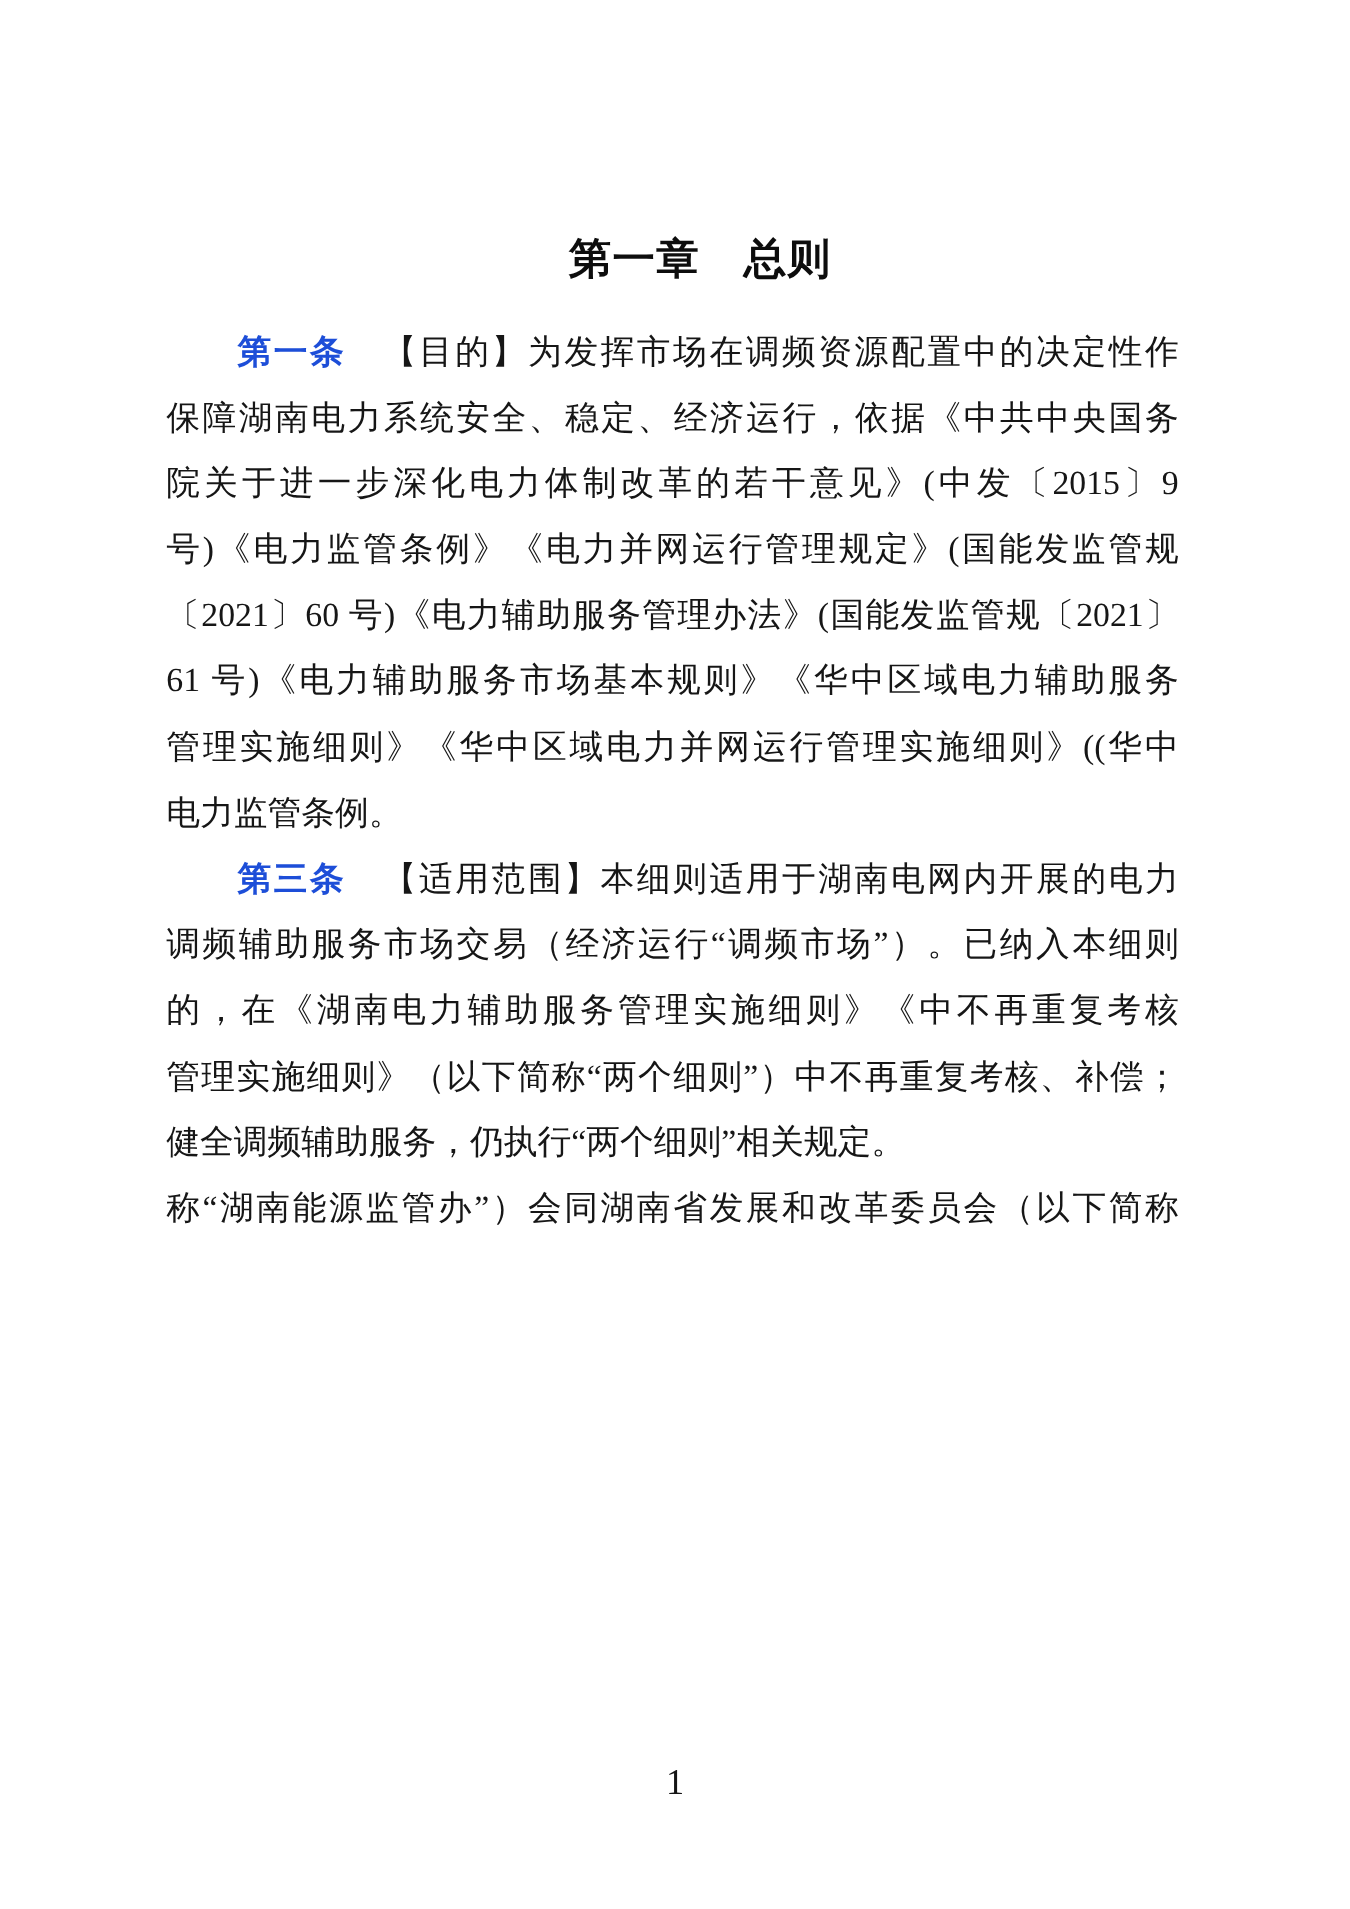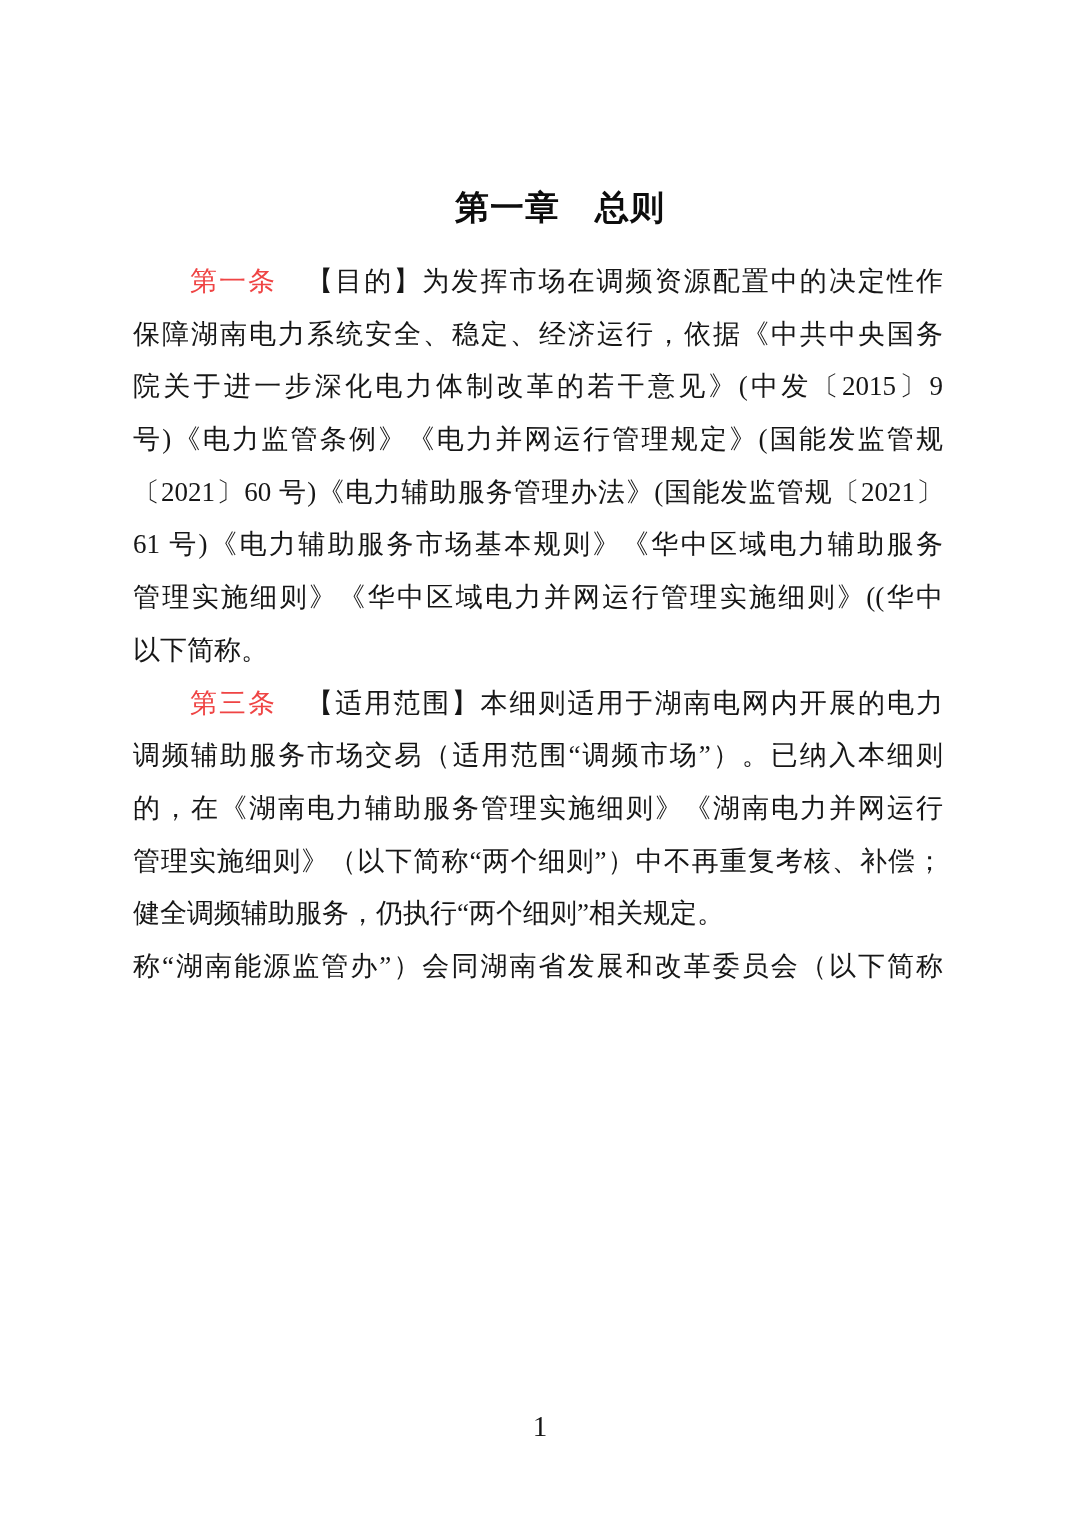--- a/index.html
+++ b/index.html
@@ -45,23 +45,23 @@
     text-align-last: justify;
     overflow: hidden;
   }
   .line.para-end {
     text-align-last: left;
   }
   .line.indent {
     text-indent: 57px;
   }
   .article-label {
-    font-weight: normal;
+    font-weight: bold;
     font-family: "DejaVu Sans", "Liberation Sans", sans-serif;
-    color: #ef4444;
+    color: #1d4ed8;
   }
   .page-number {
     position: absolute;
     top: 1408px;
     left: 0;
     width: 100%;
     text-align: center;
     font-size: 29px;
     line-height: 36px;
     color: #141414;
@@ -75,26 +75,26 @@
 
   <div class="doc-body">
       <div>
         <div class="line indent"><span class="article-label">第一条</span><span>　【目的】为发挥市场在调频资源配置中的决定性作</span></div>
         <div class="line"><span>保障湖南电力系统安全、稳定、经济运行，依据《中共中央国务</span></div>
         <div class="line"><span>院关于进一步深化电力体制改革的若干意见》(中发〔2015〕9</span></div>
         <div class="line"><span>号)《电力监管条例》《电力并网运行管理规定》(国能发监管规</span></div>
         <div class="line"><span>〔2021〕60 号)《电力辅助服务管理办法》(国能发监管规〔2021〕</span></div>
         <div class="line"><span>61 号)《电力辅助服务市场基本规则》《华中区域电力辅助服务</span></div>
         <div class="line"><span>管理实施细则》《华中区域电力并网运行管理实施细则》((华中</span></div>
-        <div class="line para-end"><span>以下简称。</span></div>
+        <div class="line para-end"><span>电力监管条例。</span></div>
       </div>
       <div>
         <div class="line indent"><span class="article-label">第三条</span><span>　【适用范围】本细则适用于湖南电网内开展的电力</span></div>
-        <div class="line"><span>调频辅助服务市场交易（适用范围“调频市场”）。已纳入本细则</span></div>
-        <div class="line"><span>的，在《湖南电力辅助服务管理实施细则》《湖南电力并网运行</span></div>
+        <div class="line"><span>调频辅助服务市场交易（经济运行“调频市场”）。已纳入本细则</span></div>
+        <div class="line"><span>的，在《湖南电力辅助服务管理实施细则》《中不再重复考核</span></div>
         <div class="line"><span>管理实施细则》（以下简称“两个细则”）中不再重复考核、补偿；</span></div>
         <div class="line para-end"><span>健全调频辅助服务，仍执行“两个细则”相关规定。</span></div>
       </div>
       <div>
         <div class="line"><span>称“湖南能源监管办”）会同湖南省发展和改革委员会（以下简称</span></div>
       </div>
     </div>
 
   <div class="page-number">1</div>
 </div>

